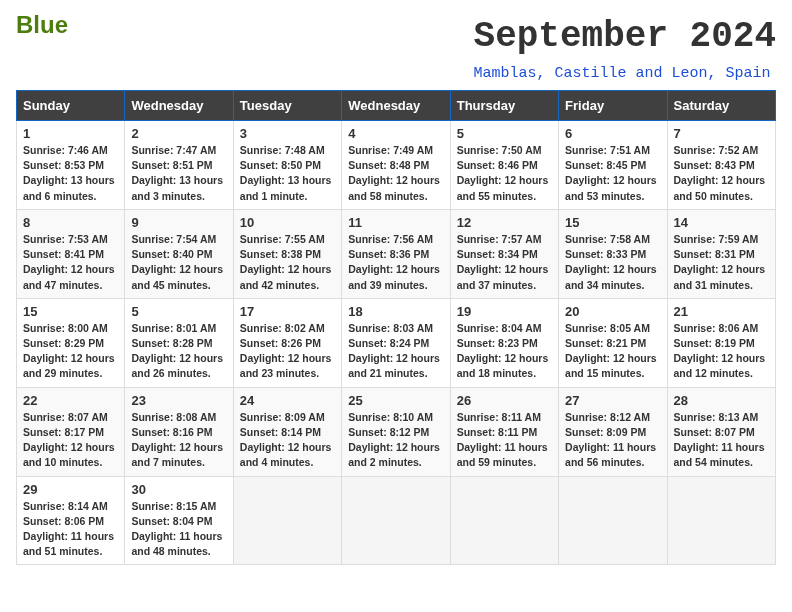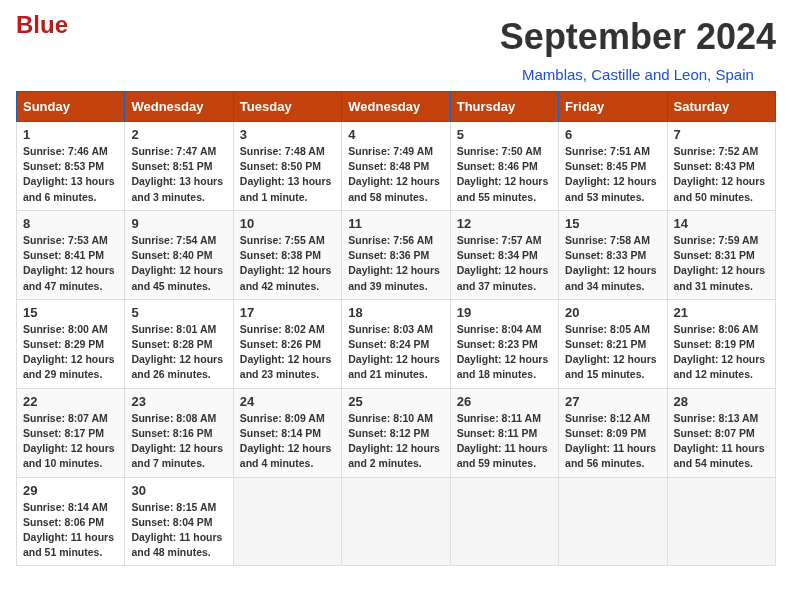--- a/index.html
+++ b/index.html
@@ -10,39 +10,40 @@
       min-height: 612px;
       padding: 16px;
     }
     .header-area {
       display: flex;
       justify-content: space-between;
       align-items: flex-start;
       margin-bottom: 8px;
     }
     .title-area {
-      text-align: center;
+      text-align: left;
+      font-family: Liberation Mono, monospace;
     }
     .month-title {
       font-size: 36px;
       font-weight: bold;
       color: #333;
     }
     .location {
       font-size: 15px;
       color: #1d4ed8;
       margin-top: 8px;
     }
     .calendar {
       width: 100%;
       border-collapse: collapse;
       border: 1px solid #ccc;
     }
     .calendar th {
-      background-color: #c2410c;
+      background-color: #404040;
       color: #fff;
       font-size: 13px;
       font-weight: bold;
       padding: 7px 6px;
       text-align: left;
       border: 1px solid #1565c0;
     }
     .calendar td {
       vertical-align: top;
       padding: 5px 6px;
@@ -75,21 +76,21 @@
       align-items: center;
       gap: 4px;
     }
   </style>
 </head>
 <body>
 
 <div class="header-area">
   <div class="logo-wrapper">
     <div style="line-height:1.1;">
-      <div style="font-size:24px;font-weight:bold;color:#b91c1c;margin-top:-4px;">Blue</div>
+      <div style="font-size:24px;font-weight:bold;color:#4d7c0f;margin-top:-4px;">Blue</div>
     </div>
   </div>
   <div class="title-area">
     <div class="month-title">September 2024</div>
     <div class="location">Mamblas, Castille and Leon, Spain</div>
   </div>
 </div>
 
 <table class="calendar">
   <thead>

